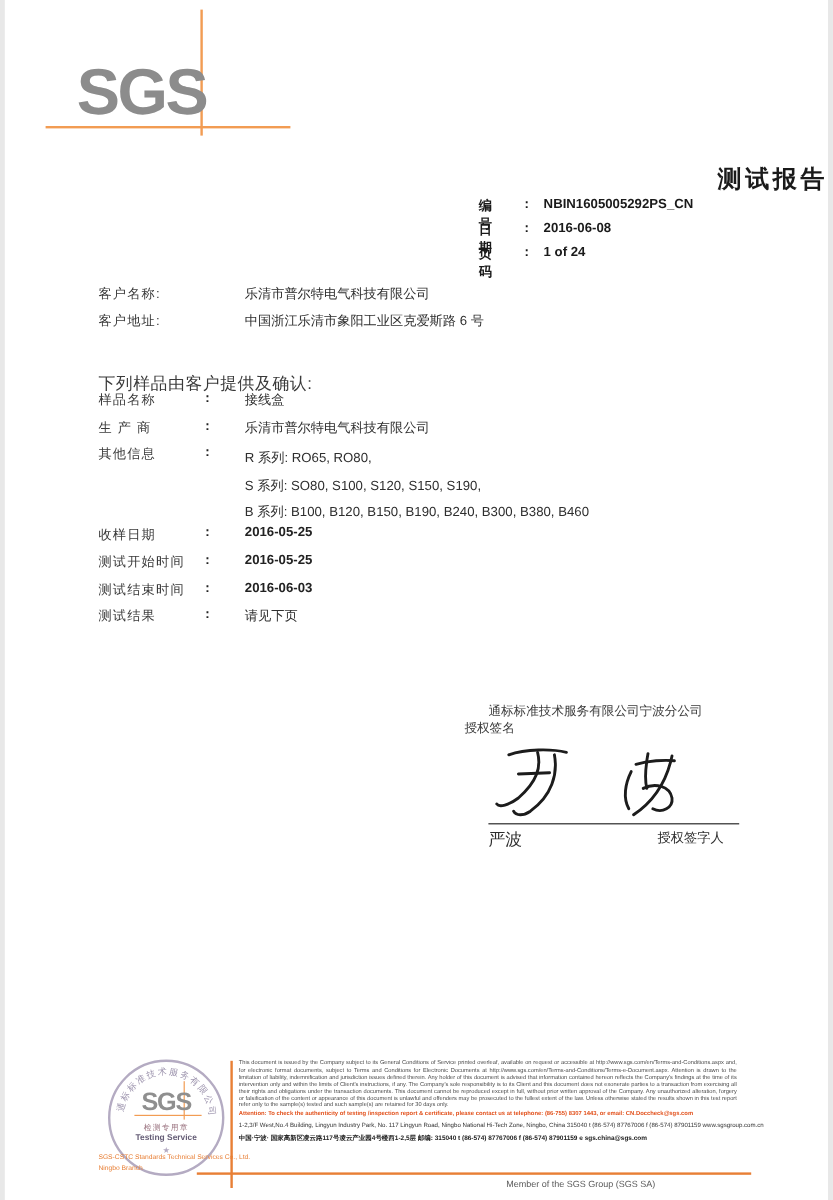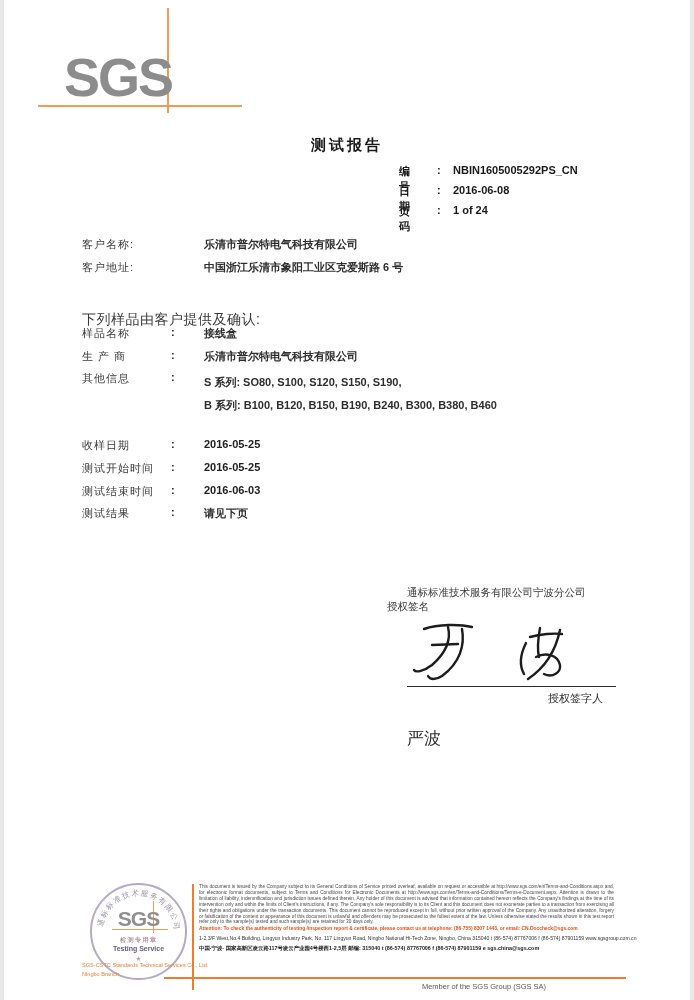--- a/index.html
+++ b/index.html
@@ -14,43 +14,43 @@
   .logo-wrap { position:absolute; left:56px; top:48px; width:150px; height:70px; }
   .logo-text {
     position:absolute; left:4px; top:0; font-size:54px; font-weight:bold;
     color:#8c8c8c; letter-spacing:-2px; line-height:58px;
     font-family:"Liberation Sans","DejaVu Sans",sans-serif;
   }
   .logo-hline { position:absolute; left:-22px; top:57px; width:204px; height:2px; background:#f29c53; }
   .logo-vline { position:absolute; left:107px; top:-40px; width:2px; height:105px; background:#f29c53; }
   
   .doc-title {
-    position:absolute; left:0; right:0; top:136px; text-align:center;
-    font-size:15px; font-weight:bold; color:#1a1a1a; letter-spacing:3px;
+    position:absolute; left:0; right:0; top:136px; text-align:right;
+    font-size:20px; font-weight:bold; color:#1a1a1a; letter-spacing:3px;
   }
   .meta { position:absolute; left:395px; top:164px; font-size:11px; font-weight:bold; color:#1a1a1a; }
   .meta-row { position:relative; height:20px; }
   .meta-label { position:absolute; left:0;text-align:right; }
   .meta-colon { position:absolute; left:38px; }
   .meta-value { position:absolute; left:54px; white-space:nowrap; }
   
   .row { position:absolute; left:78px; font-size:11px; color:#3a3a3a; white-space:nowrap; }
   .row .lbl  { position:absolute; left:0; letter-spacing:1px; }
   .row .cln  { position:absolute; left:89px; font-weight:bold; color:#222; }
-  .row .val  { position:absolute; left:122px; color:#2e2e2e;font-weight:bold; }
+  .row .val  { position:absolute; left:122px; color:#2e2e2e; }
   .row .val.b { font-weight:bold; color:#222; }
   .client-row .val { left:122px; }
   .multiline .val div { line-height:22.5px; }
   .intro { position:absolute; left:78px; top:311px; font-size:14px; color:#3a3a3a; letter-spacing:0.5px; }
   
   .sig-company { position:absolute; left:403px; top:586px; font-size:10.5px; color:#3a3a3a; }
   .sig-label   { position:absolute; left:383px; top:600px; font-size:10.5px; color:#3a3a3a; }
   .sig-svg     { position:absolute; left:398px; top:613px; }
   .sig-line    { position:absolute; left:403px; top:686px; width:209px; border-top:1.5px solid #2a2a2a; }
-  .sig-name    { position:absolute; left:403px; top:727px; font-size:17px; color:#2e2e2e; }
+  .sig-name    { position:absolute; left:403px; top:691px; font-size:14px; color:#2e2e2e; }
   .sig-role    { position:absolute; left:544px; top:691px; font-size:11px; color:#2e2e2e; }
   
   .stamp { position:absolute; left:86px; top:883px; width:97px; height:97px; }
   .stamp-ring { position:absolute; left:0; top:0; width:97px; height:97px; border:2.5px solid #b4abc2; border-radius:50%; }
   .stamp-sgs { position:absolute; left:0; right:0; top:24px; text-align:center; font-size:21px; font-weight:bold; color:#8f8f8f; letter-spacing:-1px; }
   .stamp-hline { position:absolute; left:22px; top:46px; width:56px; height:1px; background:#f29c53; }
   .stamp-vline { position:absolute; left:63px; top:18px; width:1px; height:32px; background:#f29c53; }
   .stamp-cn { position:absolute; left:0; right:0; top:53px; text-align:center; font-size:6.5px; color:#9b7480; letter-spacing:1px; }
   .stamp-en { position:absolute; left:0; right:0; top:62px; text-align:center; font-size:7px; font-weight:bold; color:#655d76; }
   .stamp-star { position:absolute; left:0; right:0; top:72px; text-align:center; font-size:7px; color:#b4abc2; }
@@ -115,20 +115,21 @@
   </div>
   <div class="row" style="top:349px">
     <span class="lbl">生 产 商</span>
     <span class="cln">:</span>
     <span class="val">乐清市普尔特电气科技有限公司</span>
   </div>
   <div class="row multiline" style="top:371px">
     <span class="lbl">其他信息</span>
     <span class="cln">:</span>
     <span class="val">
+      <div>R 系列: RO65, RO80,</div>
       <div>S 系列: SO80, S100, S120, S150, S190,</div>
       <div>B 系列: B100, B120, B150, B190, B240, B300, B380, B460</div>
     </span>
   </div>
   <div class="row" style="top:438px">
     <span class="lbl">收样日期</span>
     <span class="cln">:</span>
     <span class="val b">2016-05-25</span>
   </div>
   <div class="row" style="top:461px">

